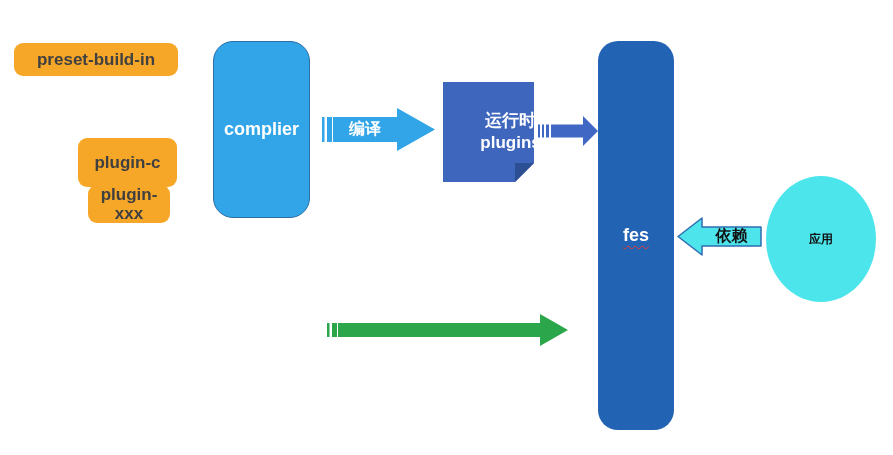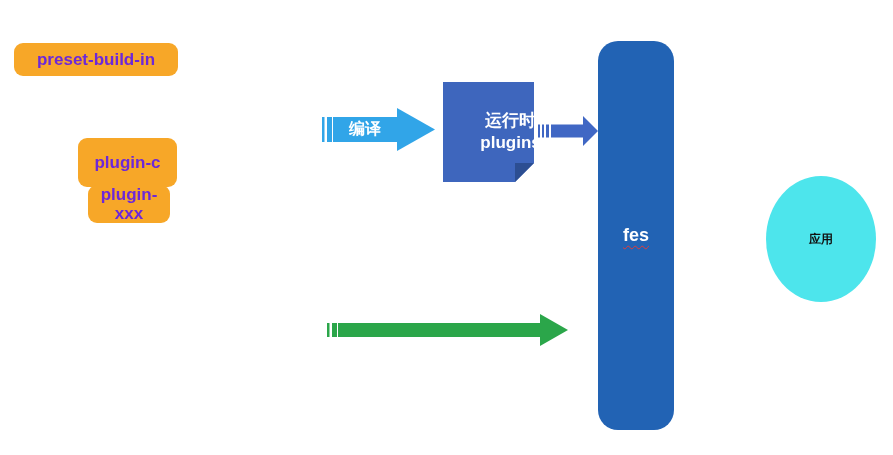--- a/index.html
+++ b/index.html
@@ -8,21 +8,21 @@
     position:relative;
     width:893px; height:455px;
     background:#ffffff;
     font-family:"Liberation Sans", sans-serif;
     overflow:hidden;
   }
   
   .chip {
     position:absolute;
     display:flex; align-items:center; justify-content:center;
-    background:#F7A728; color:#6d28d9;
+    background:#F7A728; color:#404040;
     font-weight:700; font-size:17px;
     border-radius:9px; text-align:center;
     white-space:pre-line; line-height:1.12;
   }
   .chip-preset   { left:14px;  top:43px;  width:164px; height:33px; }
   .chip-plugin-b { left:78px;  top:88px;  width:100px; height:33px; }
   .chip-plugin-c { left:78px;  top:138px; width:99px;  height:49px; }
   .chip-plugin-x { left:75px;  top:185px; width:82px; height:38px;margin-left:13px; }
 
   
@@ -91,20 +91,23 @@
 </head>
 <body>
 
 <div class="canvas">
 
   <div class="chip chip-preset">preset-build-in</div>
   <div class="chip chip-plugin-c">plugin-c</div>
   <div class="chip chip-plugin-x">plugin-
 xxx</div>
 
+  <div class="bigbox box-complier">
+    <span>complier</span>
+  </div>
 
   <div class="arrow-wrap" style="left:322px; top:103px; width:113px; height:52px;">
     <svg width="113" height="52" viewBox="0 0 113 52">
       <rect x="0" y="14" width="2.5" height="25" fill="#31A5E8"></rect>
       <rect x="5" y="14" width="5" height="25" fill="#31A5E8"></rect>
       <rect x="11" y="14" width="64" height="25" fill="#31A5E8"></rect>
       <polygon points="75,5 113,26.5 75,48" fill="#31A5E8"></polygon>
     </svg>
     <span class="arrow-label lbl-compile">编译</span>
   </div>
@@ -132,18 +135,24 @@
 
   <div class="arrow-wrap" style="left:327px; top:314px; width:241px; height:32px;">
     <svg width="241" height="32" viewBox="0 0 241 32">
       <rect x="0" y="9" width="2.5" height="14" fill="#2BA64A"></rect>
       <rect x="5" y="9" width="5" height="14" fill="#2BA64A"></rect>
       <rect x="11" y="9" width="202" height="14" fill="#2BA64A"></rect>
       <polygon points="213,0 241,16 213,32" fill="#2BA64A"></polygon>
     </svg>
   </div>
 
+  <div class="arrow-wrap" style="left:677px; top:217px; width:85px; height:39px;">
+    <svg width="85" height="39" viewBox="0 0 85 39">
+      <polygon points="1,19.5 25,1 25,10 84,10 84,29 25,29 25,38" fill="#4EE4EC" stroke="#2E6DB0" stroke-width="1.5" stroke-linejoin="round"></polygon>
+    </svg>
+    <span class="arrow-label lbl-depend">依赖</span>
+  </div>
 
   <div class="ellipse">
     <span>应用</span>
   </div>
 
 </div>
 
 </body></html>

